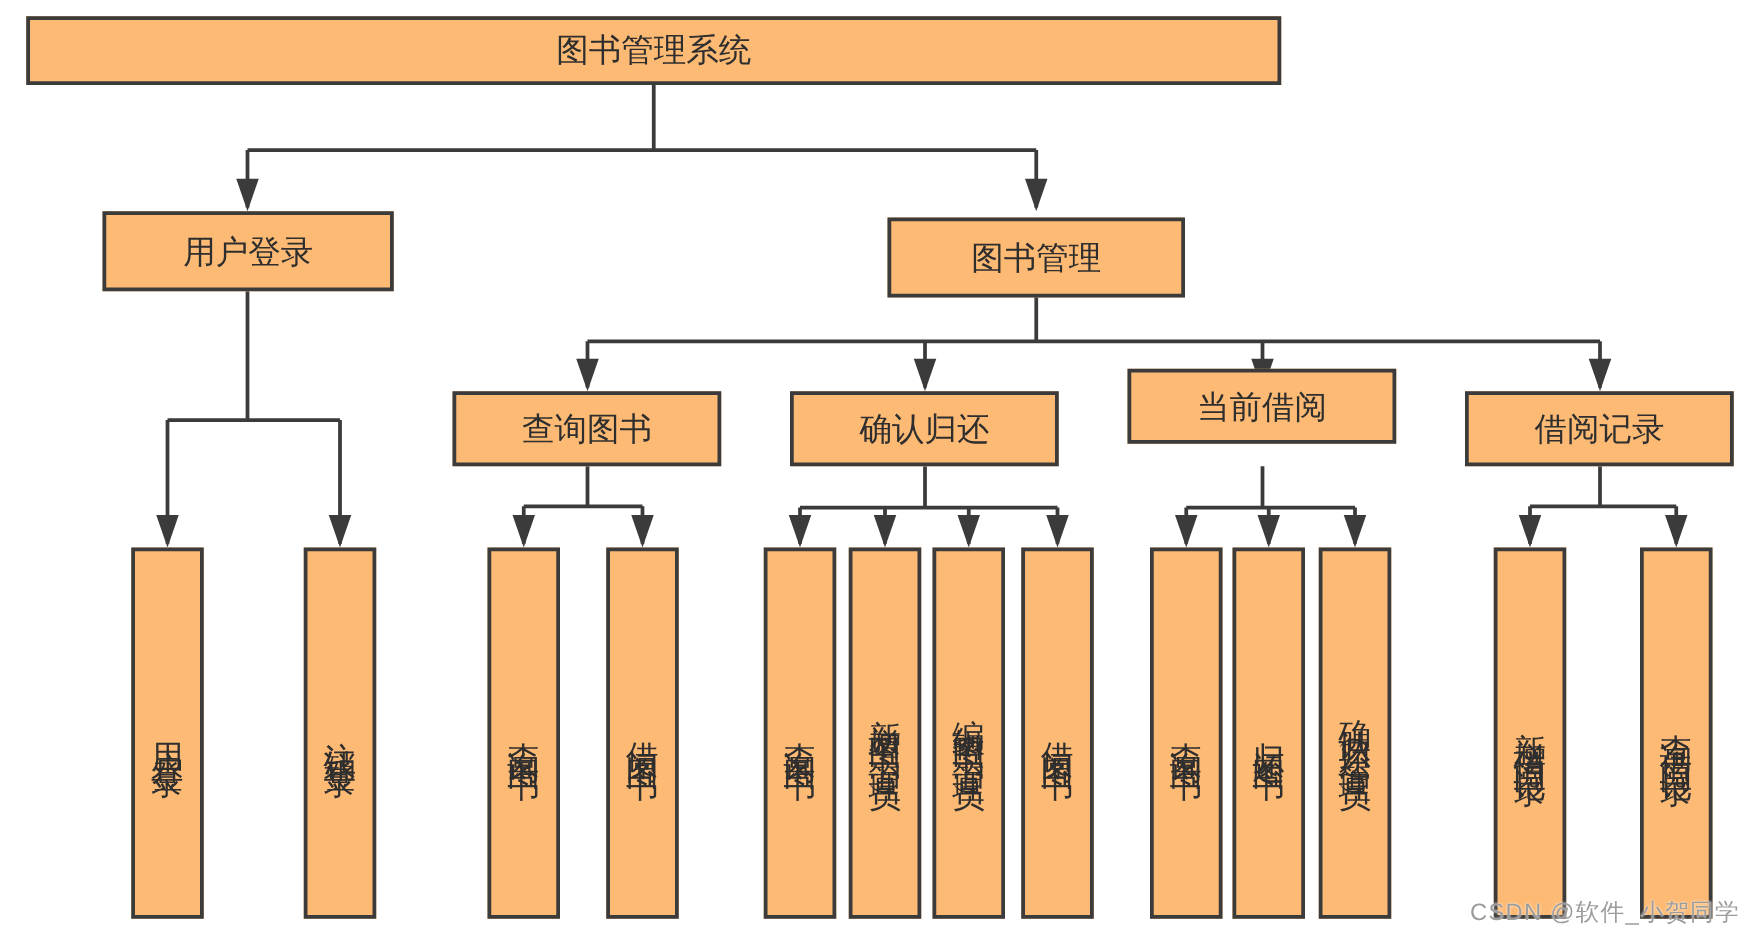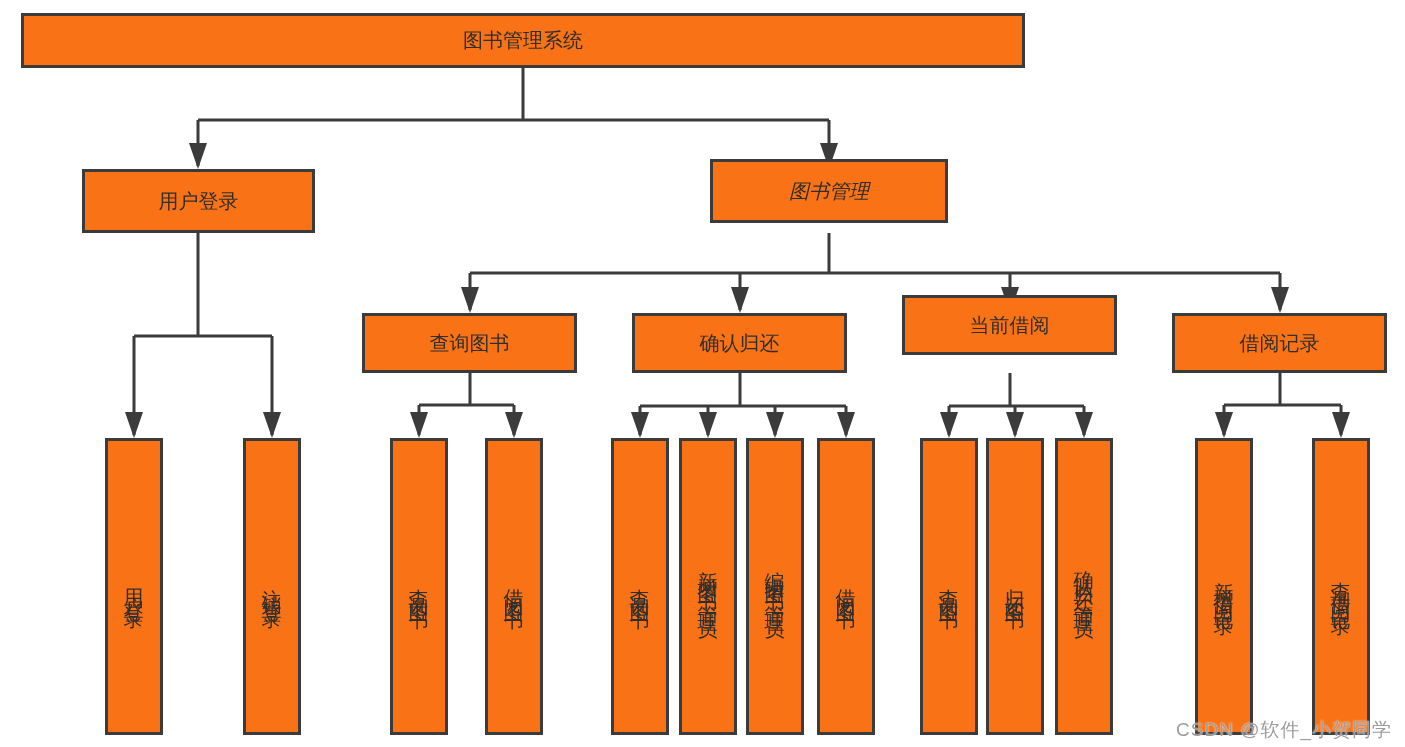--- a/index.html
+++ b/index.html
@@ -13,40 +13,40 @@
   }
   .connectors {
     position: absolute;
     left: 0; top: 0;
     pointer-events: none;
   }
   .node {
     position: absolute;
     box-sizing: border-box;
     border: 3px solid #3b3b3b;
-    background: #f97316;
+    background: #fdba74;
     color: #2e2e2e;
-    font-size: 20px;
+    font-size: 26px;
     display: flex;
     align-items: center;
     justify-content: center;
     text-align: center;
     white-space: nowrap;
   }
   .v {
     writing-mode: vertical-rl;
     text-orientation: mixed;
     letter-spacing: 7px;
     line-height: 1.1;
     white-space: normal;
   }
   
   .n-root  { left: 21px;   top: 13px;  width: 1004px; height: 55px; }
   .n-l2a   { left: 82px;   top: 169px; width: 233px;  height: 64px; }
-  .n-l2b   { left: 710px;  top: 159px; width: 238px;  height: 64px; font-style: italic; }
+  .n-l2b   { left: 710px;  top: 174px; width: 238px;  height: 64px; }
   .n-l3a   { left: 362px;  top: 313px; width: 215px;  height: 60px; }
   .n-l3b   { left: 632px;  top: 313px; width: 215px;  height: 60px; }
   .n-l3c   { left: 902px;  top: 295px; width: 215px;  height: 60px; }
   .n-l3d   { left: 1172px; top: 313px; width: 215px;  height: 60px; }
   .leaf    { top: 438px; width: 58px; height: 297px; }
   .n-a0 { left: 105px; }  .n-a1 { left: 243px; }
   .n-b0 { left: 390px; }  .n-b1 { left: 485px; }
   .n-c0 { left: 611px; }  .n-c1 { left: 679px; }
   .n-c2 { left: 746px; }  .n-c3 { left: 817px; }
   .n-d0 { left: 920px; }  .n-d1 { left: 986px; }

